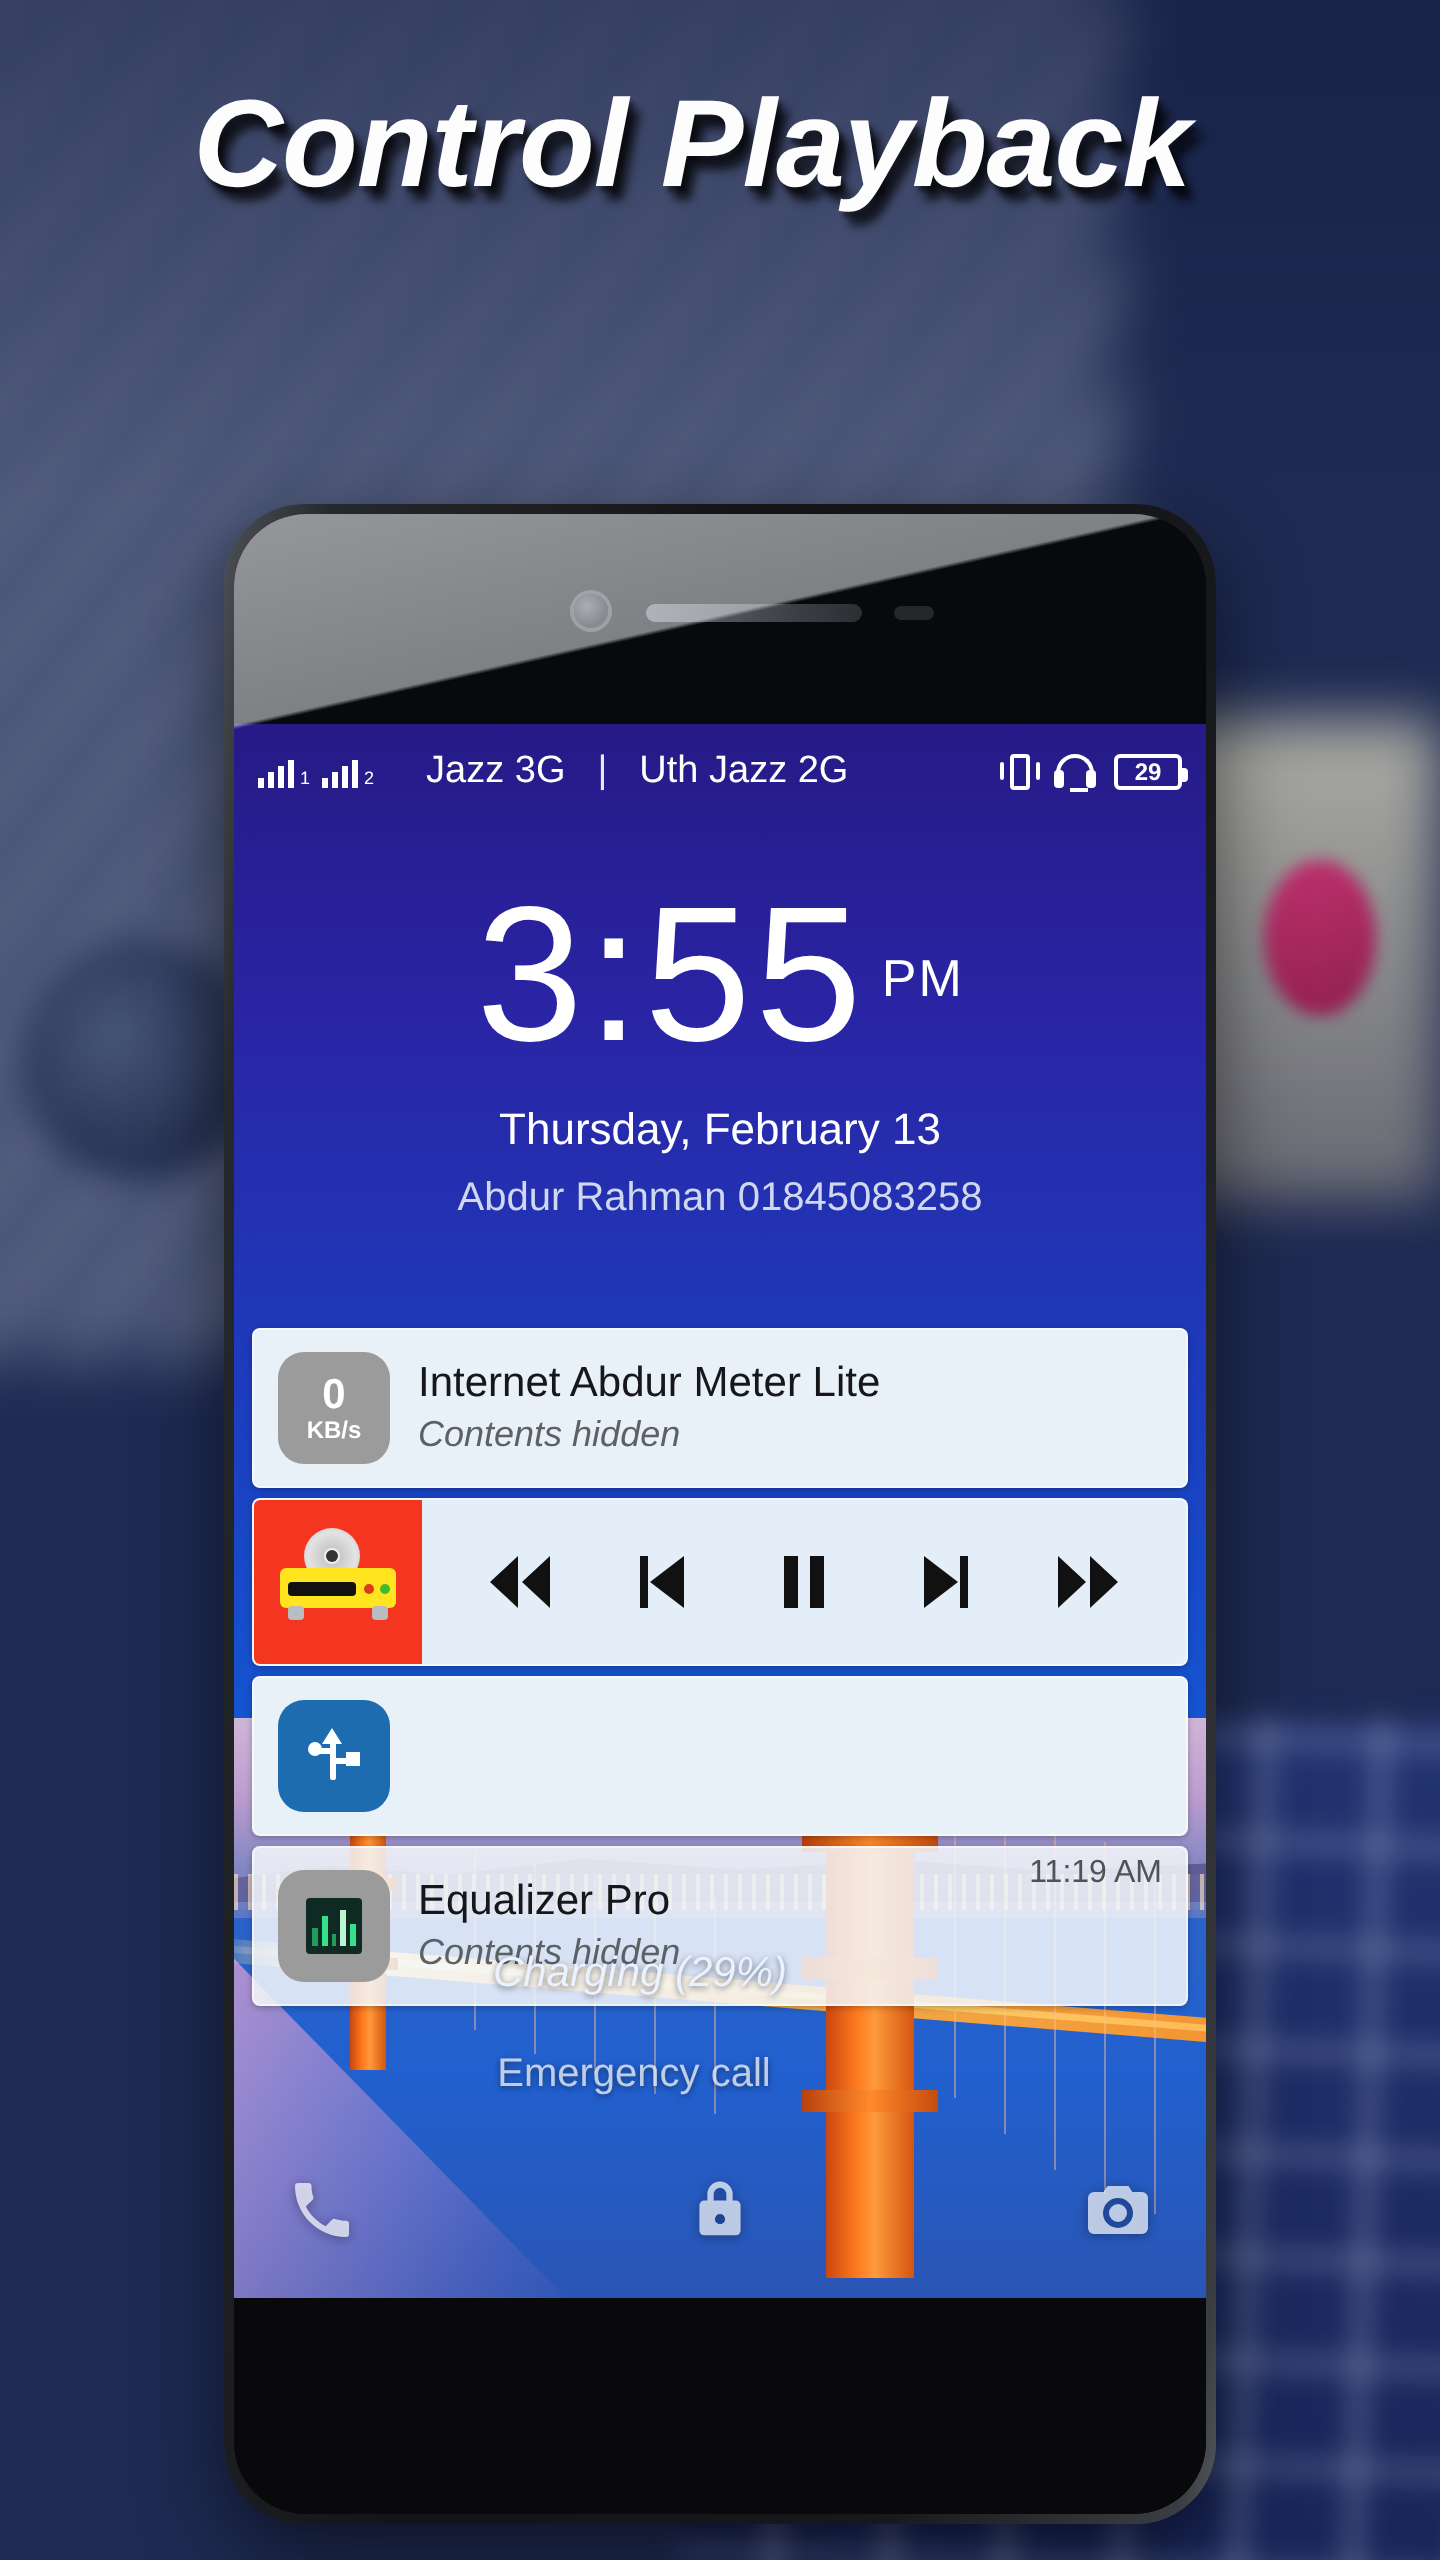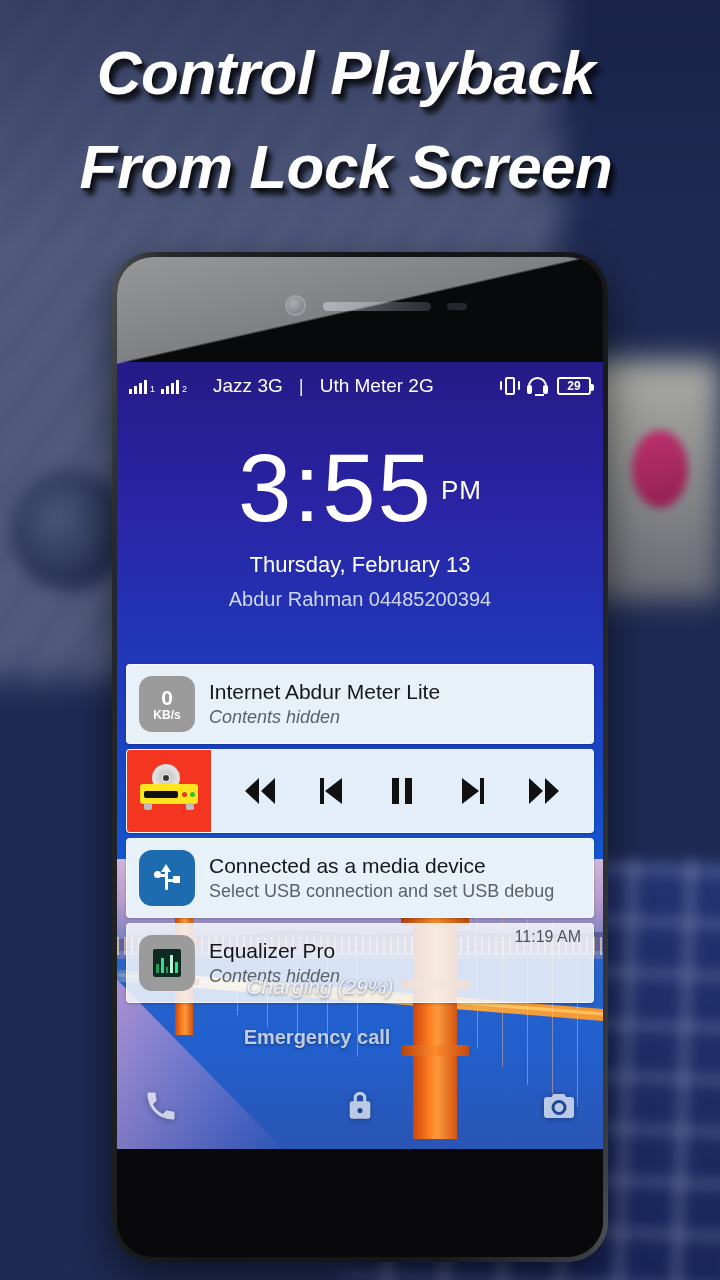--- a/index.html
+++ b/index.html
@@ -284,21 +284,20 @@
   
   .charging {
     position:absolute; left:0; bottom:150px; width:406px; text-align:center;
     color:#eaf1ff; font-size:21px; font-style:italic;
     text-shadow:0 1px 3px rgba(0,0,0,.5);
   }
   .emergency {
     position:absolute; left:0; bottom:100px; width:400px; text-align:center;
     color:rgba(255,255,255,.72); font-size:20px;
     text-shadow:0 1px 3px rgba(0,0,0,.45);
-    font-weight:bold;
   }
   .lockrow {
     position:absolute; left:0; bottom:20px; width:486px;
     display:flex; align-items:center; justify-content:space-between;
     padding:0 26px;
   }
   .lockrow .slot-ico { opacity:.82; filter:drop-shadow(0 1px 3px rgba(0,0,0,.45)); }
 </style>
 </head>
 <body>
@@ -308,21 +307,20 @@
   <div class="bg-stripes"></div>
   <div class="bg-desk"></div>
   <div class="bg-kbd"></div>
   <div class="bg-nail"></div>
   <div class="bg-watch"></div>
   <div class="bg-dark-top"></div>
 </div>
 
 <div class="headline">
   <span class="l1">Control Playback</span>
-  <span class="l2">From Lock Screen</span>
 </div>
 
 <div class="phone">
   <div class="phone-inner">
 
     <div class="bezel-top">
       <div class="cam"></div>
       <div class="speaker"></div>
       <div class="sensor"></div>
     </div>
@@ -369,41 +367,41 @@
           <span class="sig">
             <i></i>
               <i></i>
               <i></i>
               <i></i>
               <sub>2</sub>
           </span>
         </div>
         <span class="sb-carrier">Jazz 3G</span>
         <span class="sb-div">|</span>
-        <span>Uth Meter 2G</span>
+        <span>Uth Jazz 2G</span>
         <div class="sb-right">
           <span class="ico-vib">
               <span class="body"></span>
             </span>
           <span class="ico-head">
             <span class="band"></span>
               <span class="lcup"></span>
               <span class="rcup"></span>
               <span class="mic"></span>
           </span>
           <span class="batt">
             <span>29</span>
           </span>
         </div>
       </div>
 
       <div class="clock-wrap">
         <span class="clock-time">3:55</span><span class="clock-ampm">PM</span>
         <div class="clock-date">Thursday, February 13</div>
-        <div class="clock-owner">Abdur Rahman 04485200394</div>
+        <div class="clock-owner">Abdur Rahman 01845083258</div>
       </div>
 
       <div class="notif-stack">
 
         <div class="card simple">
           <div class="icon-box icon-grey">
             <span class="num">0</span>
             <span class="unit">KB/s</span>
           </div>
           <div class="texts">
@@ -461,24 +459,20 @@
         <div class="card simple">
           <div class="icon-box icon-blue">
             <span class="usb-glyph">
               <span class="tri"></span>
                 <span class="stem"></span>
               <span class="lb"></span>
                 <span class="rb"></span>
               <span class="ldot"></span>
                 <span class="rdot"></span>
             </span>
-          </div>
-          <div class="texts">
-            <div class="n-title">Connected as a media device</div>
-            <div class="n-sub plain">Select USB connection and set USB debug</div>
           </div>
         </div>
 
         <div class="card simple translucent">
           <div class="icon-box icon-eq">
             <span class="eq-glyph">
                 <i></i>
                 <i></i>
                 <i></i>
                 <i></i>

